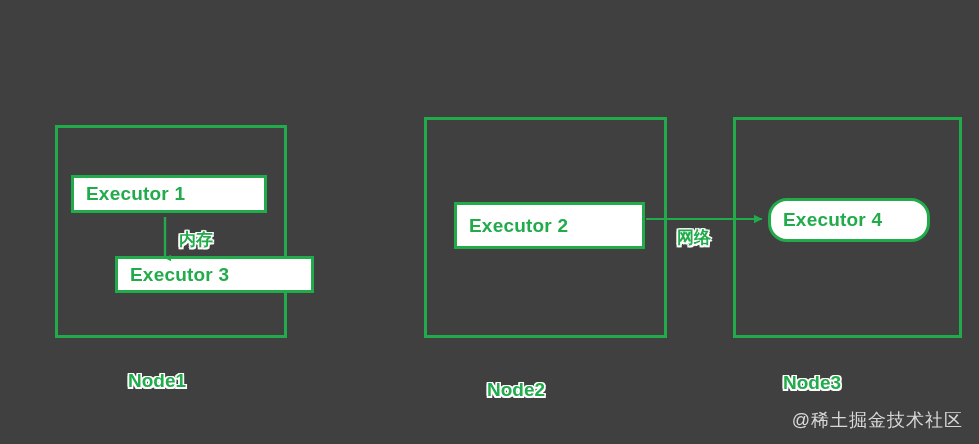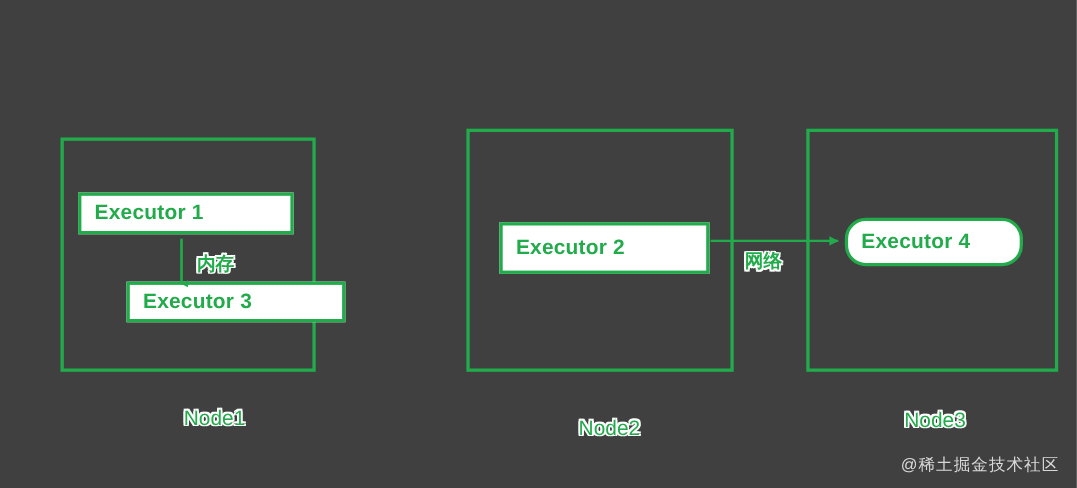--- a/index.html
+++ b/index.html
@@ -46,30 +46,29 @@
       -1.5px -1.5px 0 #ffffff,  1.5px -1.5px 0 #ffffff,
       -1.5px  1.5px 0 #ffffff,  1.5px  1.5px 0 #ffffff,
       -1.5px 0 0 #ffffff, 1.5px 0 0 #ffffff,
       0 -1.5px 0 #ffffff, 0 1.5px 0 #ffffff;
   }
 
   
   .node-caption {
     position: absolute;
     font-size: 19px;
-    font-weight: normal;
+    font-weight: bold;
     color: #22ab4b;
     white-space: nowrap;
     transform: translateX(-50%);
     text-shadow:
       -1.5px -1.5px 0 #ffffff,  1.5px -1.5px 0 #ffffff,
       -1.5px  1.5px 0 #ffffff,  1.5px  1.5px 0 #ffffff,
       -1.5px 0 0 #ffffff, 1.5px 0 0 #ffffff,
       0 -1.5px 0 #ffffff, 0 1.5px 0 #ffffff;
-    margin-left: 38px;
   }
 
   
   .edge-label {
     position: absolute;
     font-size: 17px;
     font-weight: bold;
     color: #22ab4b;
     white-space: nowrap;
     text-shadow:
@@ -87,21 +86,21 @@
     width: 979px;
     height: 444px;
     pointer-events: none;
   }
 
   
   .watermark {
     position: absolute;
     right: 16px;
     bottom: 12px;
-    font-size: 15px;
+    font-size: 18px;
     color: #d8d8d8;
     white-space: nowrap;
     letter-spacing: 1px;
   }
 </style>
 </head>
 <body>
 
 <div id="canvas">
 

